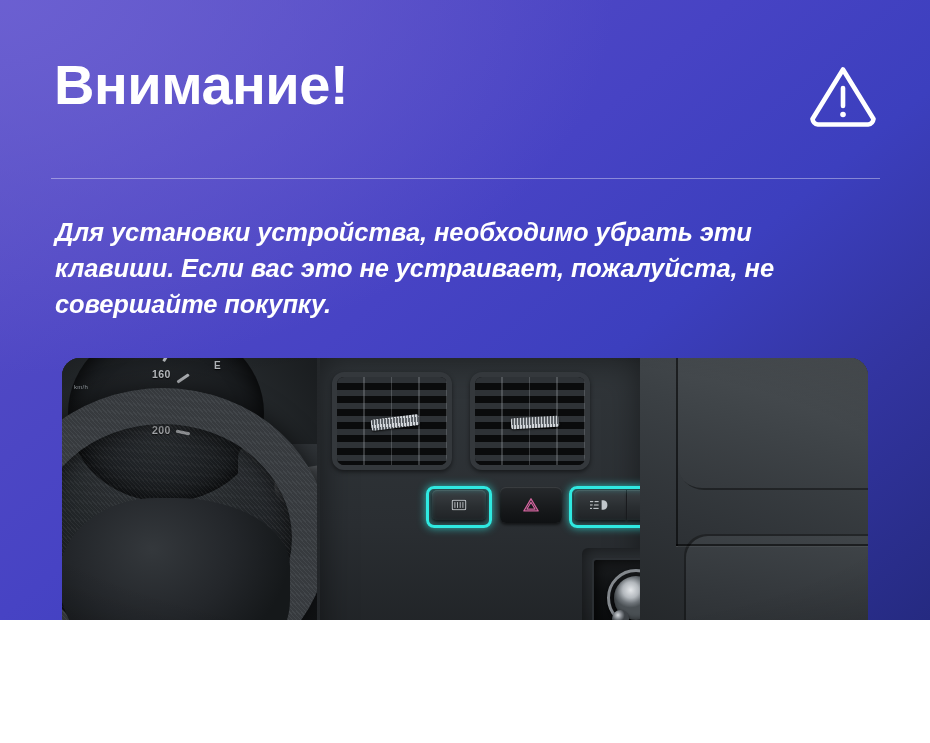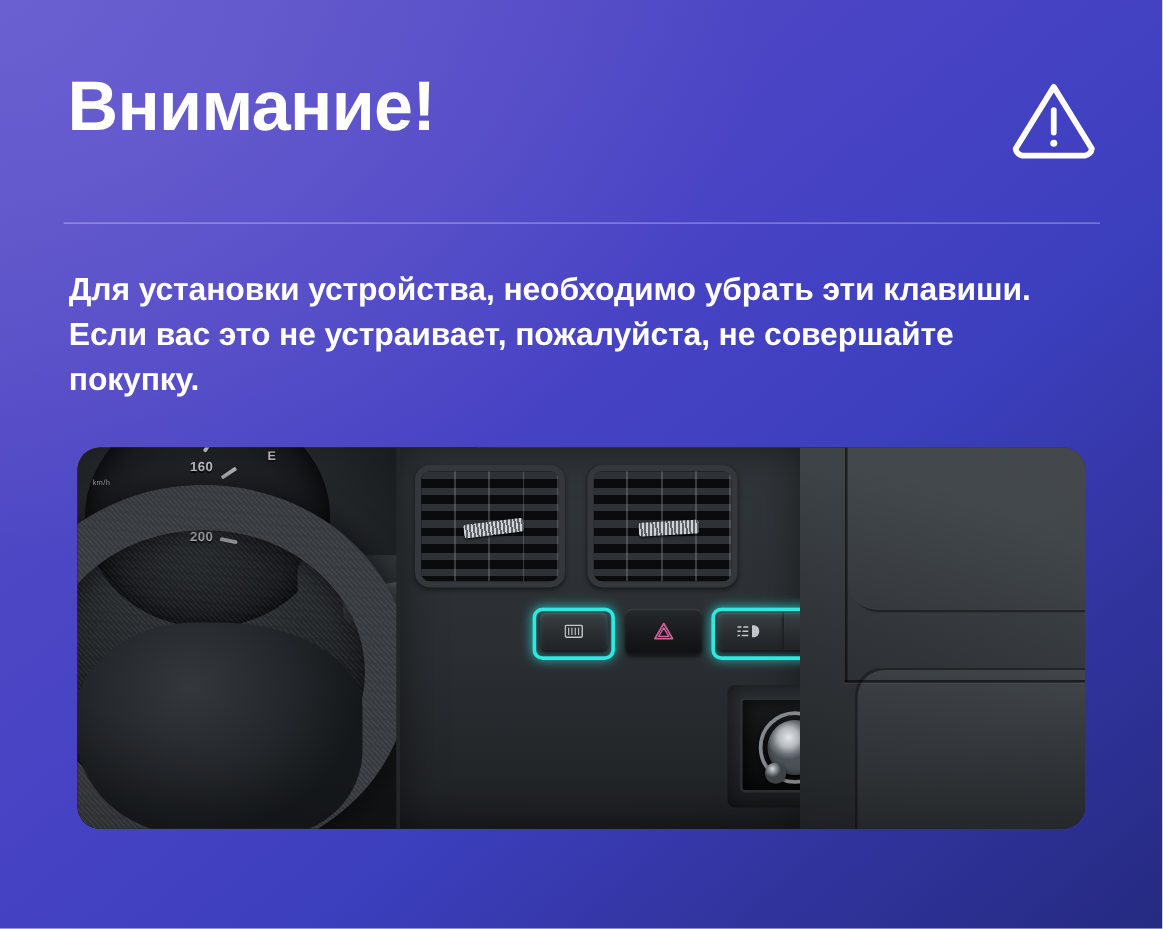--- a/index.html
+++ b/index.html
@@ -6,21 +6,21 @@
   * { margin:0; padding:0; box-sizing:border-box; }
 
   html, body {
     width:930px; height:743px;
     overflow:hidden;
     font-family:"Liberation Sans", sans-serif;
   }
 
   #stage {
     position:relative;
-    width:930px; height:743px;
+    width:930px; height:620px;
     background:
       radial-gradient(120% 110% at 0% 0%, rgba(108,96,210,0.95) 0%, rgba(108,96,210,0.0) 55%),
       linear-gradient(140deg,
         #5b54c3 0%,
         #5149c4 22%,
         #4743c4 44%,
         #3c3fbe 62%,
         #32349f 80%,
         #252a81 100%);
     overflow:hidden;
@@ -55,20 +55,21 @@
   
   .body-copy {
     position:absolute;
     left:55px; top:214px;
     width:810px;
     color:#ffffff;
     font-size:25.5px;
     font-weight:bold;
     line-height:36px;
     letter-spacing:-0.1px;
+    font-style:italic;
   }
 
   
   .photo {
     position:absolute;
     left:62px; top:358px;
     width:806px; height:305px;
     border-radius:18px;
     overflow:hidden;
     background:#15161a;

